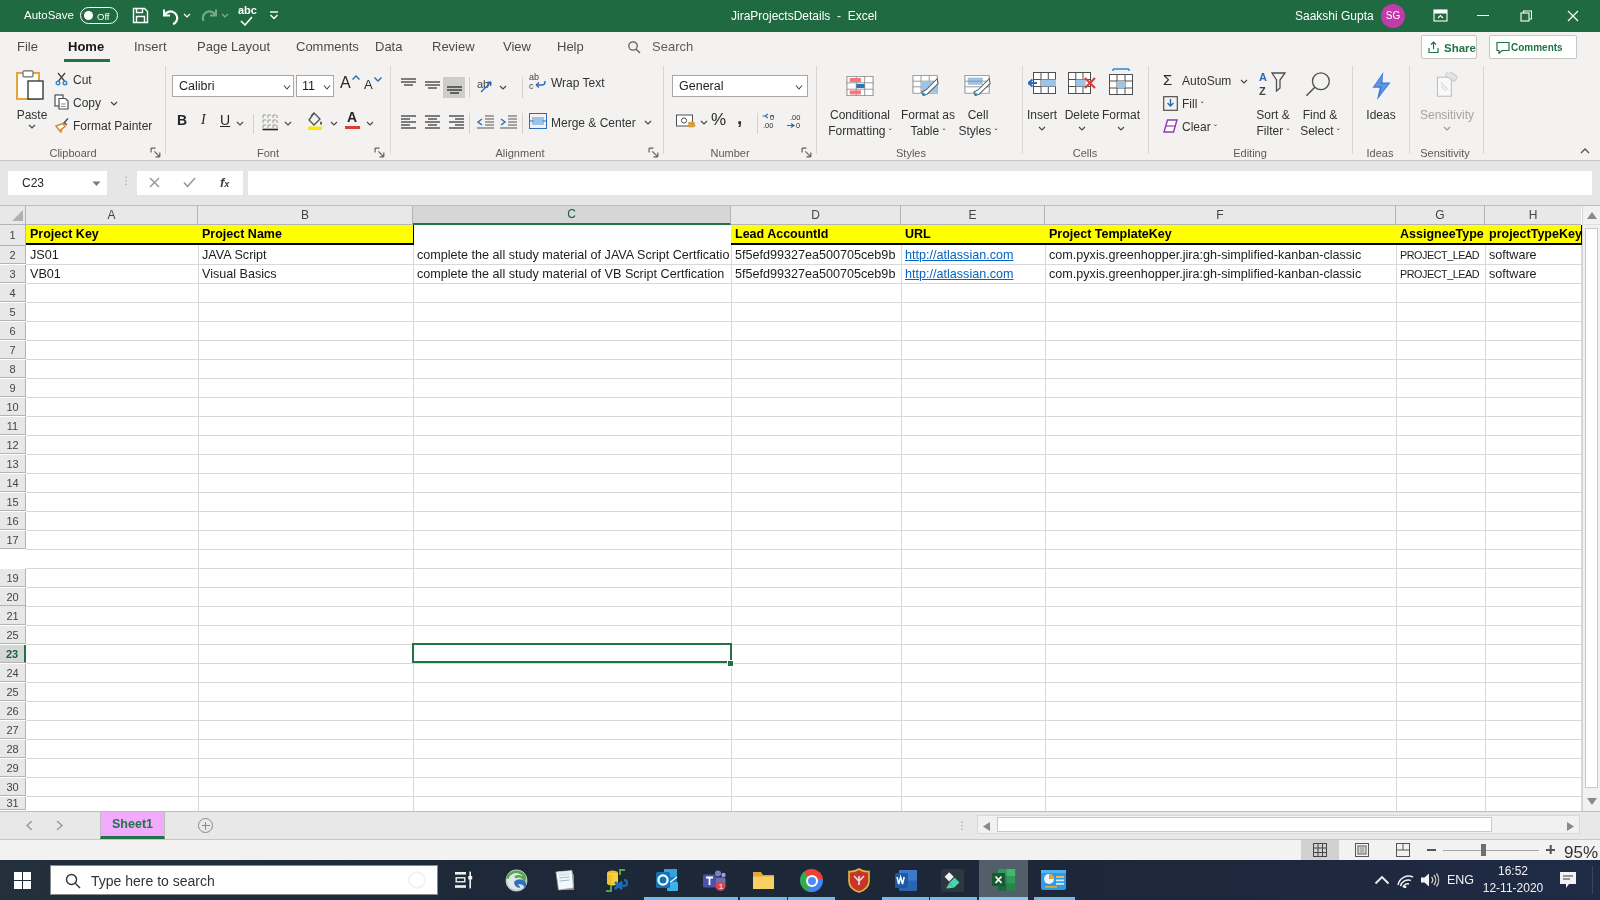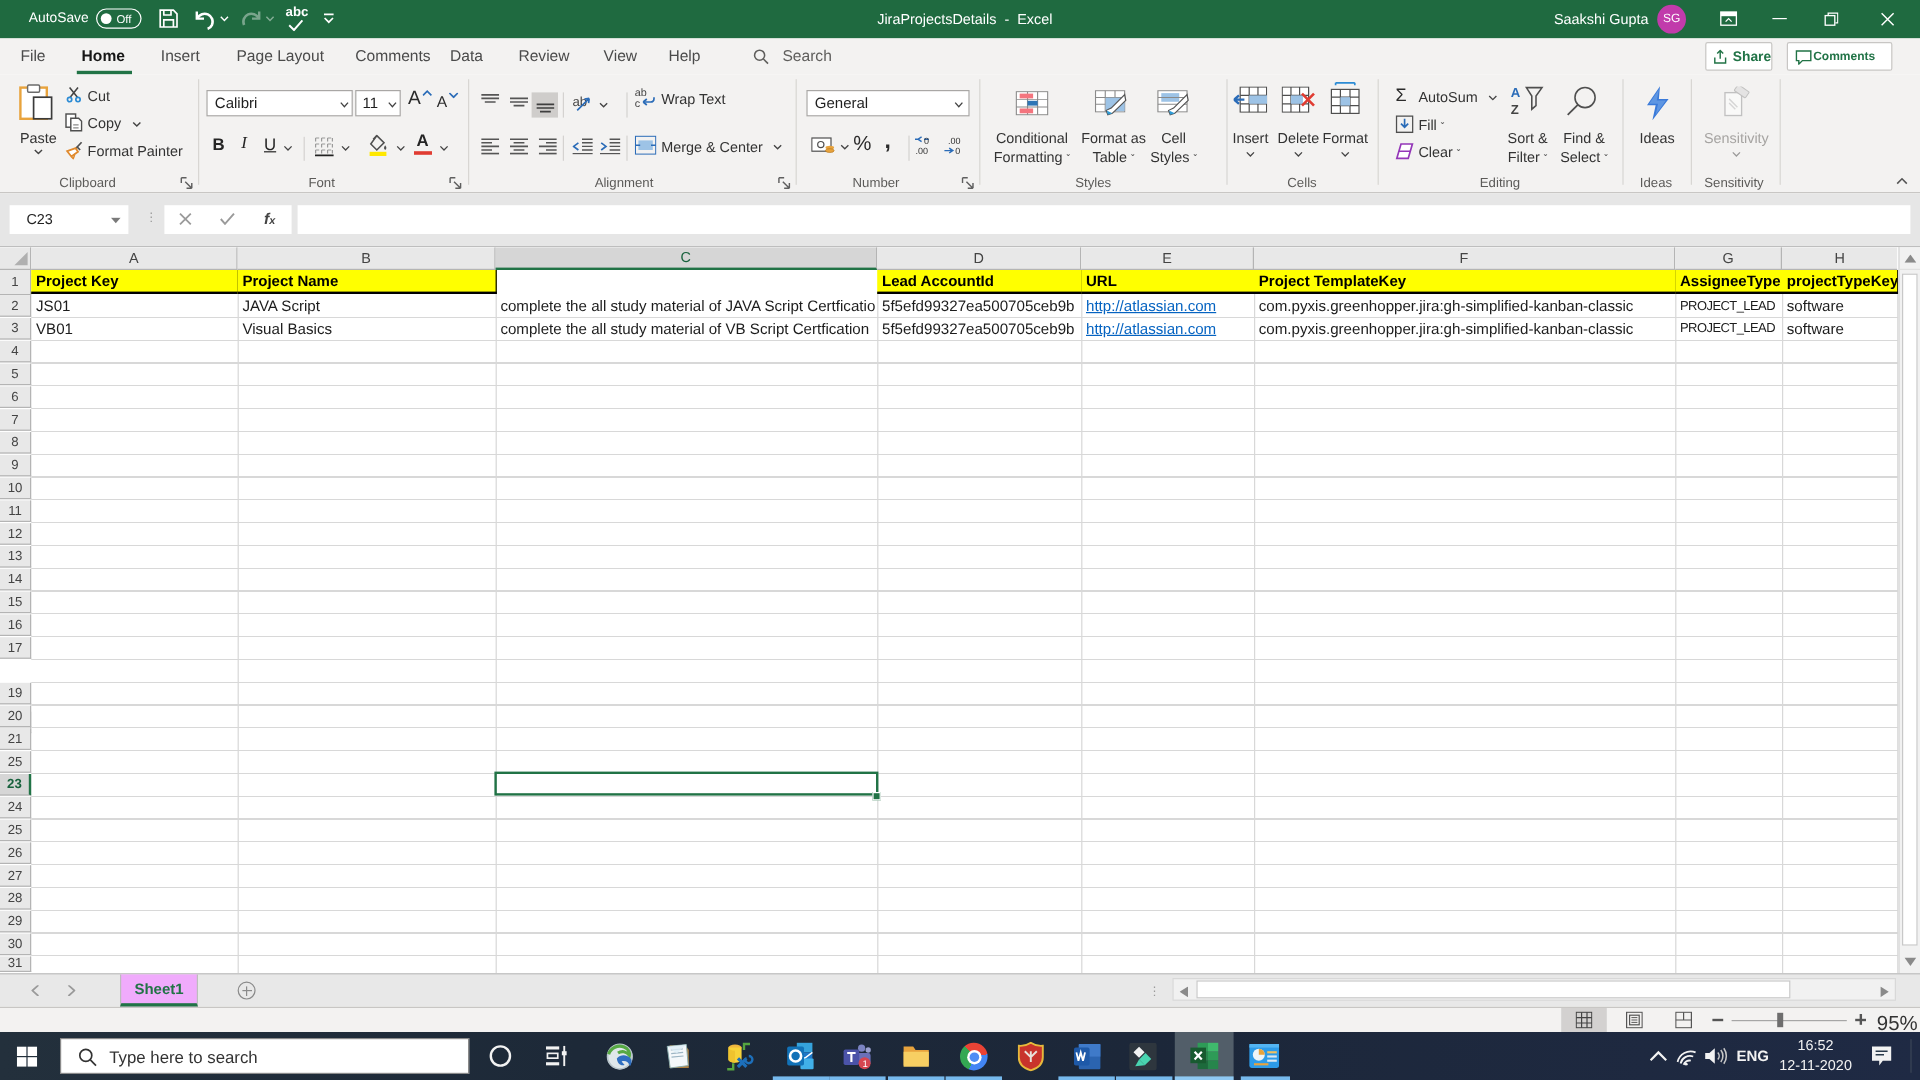--- a/index.html
+++ b/index.html
@@ -626,21 +626,21 @@
 
 <div class="abs" id="taskbar">
 
   <svg class="abs" style="left:14px; top:12px;" width="17" height="17" viewBox="0 0 17 17">
     <rect x="0" y="0" width="8" height="8" fill="#fff"></rect>
       <rect x="9" y="0" width="8" height="8" fill="#fff"></rect>
     <rect x="0" y="9" width="8" height="8" fill="#fff"></rect>
       <rect x="9" y="9" width="8" height="8" fill="#fff"></rect>
   </svg>
 
-  <div class="abs" style="left:50px; top:5px; width:341px; height:30px; background:#fff; border:1px solid #8a8a8a;">
+  <div class="abs" style="left:50px; top:5px; width:388px; height:30px; background:#fff; border:1px solid #8a8a8a;">
     <svg class="abs" style="left:14px; top:7px;" width="16" height="16" viewBox="0 0 16 16">
         <circle cx="6.5" cy="6.5" r="5" fill="none" stroke="#333" stroke-width="1.4"></circle>
         <path d="M10.3 10.3 L15 15" stroke="#333" stroke-width="1.4"></path>
       </svg>
     <span class="abs" style="left:40px; top:7px; font-size:14px; color:#333;">Type here to search</span>
   </div>
 
   <div class="abs" style="left:408px; top:11px; width:18px; height:18px; border-radius:50%; border:2px solid #f2f2f2;"></div>
 
   <svg class="abs" style="left:455px; top:11px;" width="19" height="18" viewBox="0 0 19 18">
@@ -761,21 +761,21 @@
   <svg class="abs" style="left:1396px; top:12px;" width="19" height="16" viewBox="0 0 19 16">
     <path d="M2 13 a11 11 0 0 1 15-8" fill="none" stroke="#f2f2f2" stroke-width="1.5"></path>
     <path d="M4.5 14.2 a8 8 0 0 1 10.5-5.8" fill="none" stroke="#f2f2f2" stroke-width="1.5"></path>
     <path d="M7 15.3 a5 5 0 0 1 6-3.4" fill="none" stroke="#f2f2f2" stroke-width="1.5"></path>
     <circle cx="9" cy="14.8" r="1.4" fill="#f2f2f2"></circle>
   </svg>
   <svg class="abs" style="left:1420px; top:12px;" width="20" height="16" viewBox="0 0 20 16">
     <path d="M1 5.5 h3.5 L9 1.5 v13 L4.5 10.5 H1 z" fill="#f2f2f2"></path>
     <path d="M11.5 5 a4.5 4.5 0 0 1 0 6 M14 3 a8 8 0 0 1 0 10 M16.5 1.5 a11 11 0 0 1 0 13" stroke="#c8c8c8" stroke-width="1.3" fill="none"></path>
   </svg>
-  <span class="abs" style="left:1447px; top:13px; font-size:12.5px; color:#f2f2f2;font-weight:bold;">ENG</span>
+  <span class="abs" style="left:1447px; top:13px; font-size:12.5px; color:#f2f2f2;">ENG</span>
   <div class="abs" style="left:1484px; top:4px; width:58px; text-align:center; font-size:12px; color:#f2f2f2;">16:52</div>
   <div class="abs" style="left:1478px; top:21px; width:70px; text-align:center; font-size:12px; color:#f2f2f2;">12-11-2020</div>
   <svg class="abs" style="left:1559px; top:11px;" width="18" height="18" viewBox="0 0 18 18">
     <path d="M1 1 h16 v12 h-7 l-3 4 v-4 H1 z" fill="#f2f2f2"></path>
     <path d="M4 5 h10 M4 8 h7" stroke="#2a3a4a" stroke-width="1.2"></path>
   </svg>
   <div class="abs" style="left:1592px; top:6px; width:1px; height:28px; background:#3a4656;"></div>
 </div>
 
 </body></html>

